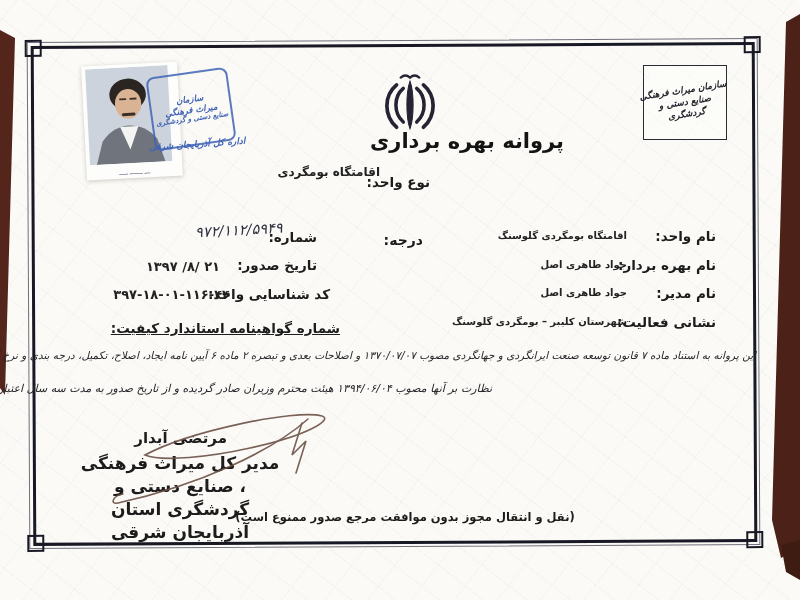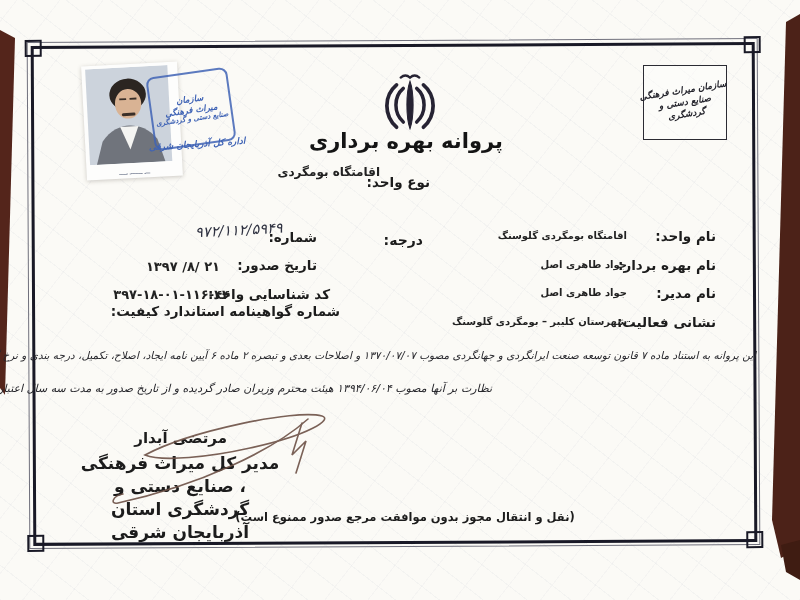--- a/index.html
+++ b/index.html
@@ -33,21 +33,21 @@
     position:absolute;width:13px;height:13px;
     border:2px solid #191926;background:transparent;
   }
   .knot.tl{left:-9px;top:-9px;} .knot.tr{right:-9px;top:-9px;}
   .knot.bl{left:-9px;bottom:-9px;} .knot.br{right:-9px;bottom:-9px;}
   .fa{direction:rtl;}
   .num{direction:ltr;unicode-bidi:bidi-override;display:inline-block;}
   .lbl{font-weight:bold;font-size:13.5px;white-space:nowrap;z-index:4;}
   .val{font-weight:bold;font-size:10px;white-space:nowrap;z-index:4;color:#222;}
   .title{
-    left:256px;top:129px;width:300px;text-align:center;z-index:4;
+    left:264px;top:129px;width:300px;z-index:4;
     font-size:21px;font-weight:bold;color:#141414;letter-spacing:0.5px;
   }
   .photo-wrap{
     left:84px;top:64px;width:90px;z-index:4;
     background:#fdfdfc;padding:3px 3px 0 3px;
     transform:rotate(-3deg);
     box-shadow:0 1px 4px rgba(60,50,40,.25);
   }
   .photo-caption{
     height:11px;font-size:5px;letter-spacing:1px;text-align:center;
@@ -169,21 +169,21 @@
 
 <span class="abs lbl fa" style="right:483px;top:229px;text-align:right;">شماره:</span>
 <span class="abs num" style="right:517px;top:222px;font-size:14.5px;font-style:italic;color:#2e3140;transform:rotate(-3deg);z-index:4;">۹۷۲/۱۱۲/۵۹۴۹</span>
 
 <span class="abs lbl fa" style="right:483px;top:257px;">تاریخ صدور:</span>
 <span class="abs num val" style="right:580px;top:259px;font-size:13px;">۱۳۹۷ /۸/ ۲۱</span>
 
 <span class="abs lbl fa" style="right:470px;top:286px;">کد شناسایی واحد:</span>
 <span class="abs num val" style="right:570px;top:287px;font-size:13px;">۳۹۷-۱۸-۰۱-۱۱۶-۴۴</span>
 
-<span class="abs lbl fa" style="right:460px;top:303px;">شماره گواهینامه استاندارد کیفیت:</span>
+<span class="abs lbl fa" style="right:460px;top:320px;text-decoration:underline;">شماره گواهینامه استاندارد کیفیت:</span>
 
 <div class="abs para fa" style="right:44px;top:349px;width:714px;text-align:right;font-size:10.5px;">این پروانه به استناد ماده ۷ قانون توسعه صنعت ایرانگردی و جهانگردی مصوب ۱۳۷۰/۰۷/۰۷ و اصلاحات بعدی و تبصره ۲ ماده ۶ آیین نامه ایجاد، اصلاح، تکمیل، درجه بندی و نرخ گذاری تاسیسات گردشگری و</div>
 <div class="abs para fa" style="left:52px;top:382px;width:440px;font-size:11px;">نظارت بر آنها مصوب ۱۳۹۴/۰۶/۰۴ هیئت محترم وزیران صادر گردیده و از تاریخ صدور به مدت سه سال اعتبار دارد.</div>
 
 <svg class="abs" style="left:70px;top:403px;z-index:5;" width="270" height="115" viewBox="0 0 270 115">
   <g stroke="#6d5146" fill="none" stroke-width="1.6" stroke-linecap="round" opacity="0.9">
     <path d="M75,52 C120,28 225,6 252,13 C263,16 240,32 180,45 C140,54 92,59 75,52 Z"></path>
     <path d="M232,20 L222,52 L236,38 L226,70"></path>
     <path d="M238,16 C202,48 130,82 48,100 C40,102 42,93 53,91"></path>
   </g>

